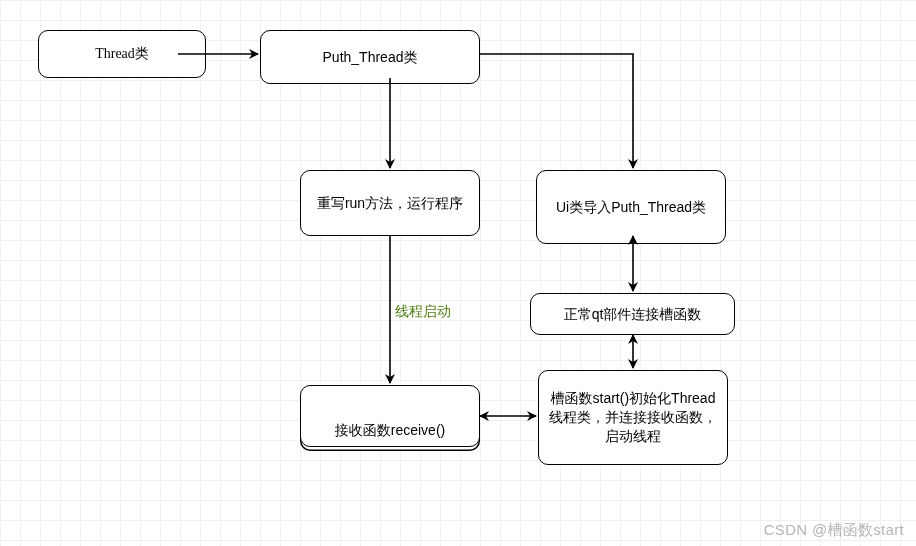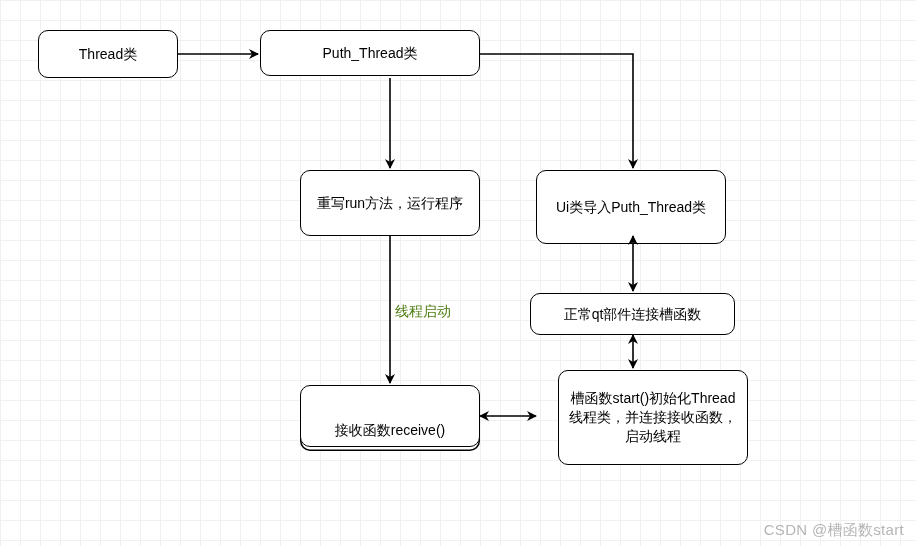--- a/index.html
+++ b/index.html
@@ -47,45 +47,45 @@
     bottom: 6px;
     color: rgba(120,120,120,0.55);
     font-size: 15px;
     font-family: Arial, sans-serif;
     letter-spacing: 0.3px;
   }
 </style>
 </head>
 <body>
 
-<div class="node" style="left:38px; top:30px; width:140px; height:48px;">
+<div class="node" style="left:38px; top:30px; width:168px; height:48px;font-family:Liberation Serif, serif;">
   <span>Thread类</span>
 </div>
 
-<div class="node" style="left:260px; top:30px; width:220px; height:46px;">
+<div class="node" style="left:260px; top:30px; width:220px; height:54px;">
   <span>Puth_Thread类</span>
 </div>
 
 <div class="node" style="left:300px; top:170px; width:180px; height:66px;">
   <span>重写run方法，运行程序</span>
 </div>
 
 <div class="node" style="left:536px; top:170px; width:190px; height:74px;">
   <span>Ui类导入Puth_Thread类</span>
 </div>
 
 <div class="node" style="left:530px; top:293px; width:205px; height:42px;">
   <span>正常qt部件连接槽函数</span>
 </div>
 
 <div class="node double" style="left:300px; top:385px; width:180px; height:62px;align-items:flex-end;">
   <span>接收函数receive()</span>
 </div>
 
-<div class="node" style="left:538px; top:370px; width:190px; height:95px;margin-left:20px;">
+<div class="node" style="left:538px; top:370px; width:190px; height:95px;">
   <span>槽函数start()初始化Thread线程类，并连接接收函数，启动线程</span>
 </div>
 
 <div class="edge-label" style="left:395px; top:303px;">线程启动</div>
 
 <svg class="arrows">
   <defs>
     <marker id="ah" markerWidth="12" markerHeight="12" refX="9" refY="5" orient="auto" markerUnits="userSpaceOnUse">
       <path d="M0,0 L10,5 L0,10 L3,5 Z" fill="#000"></path>
     </marker>

